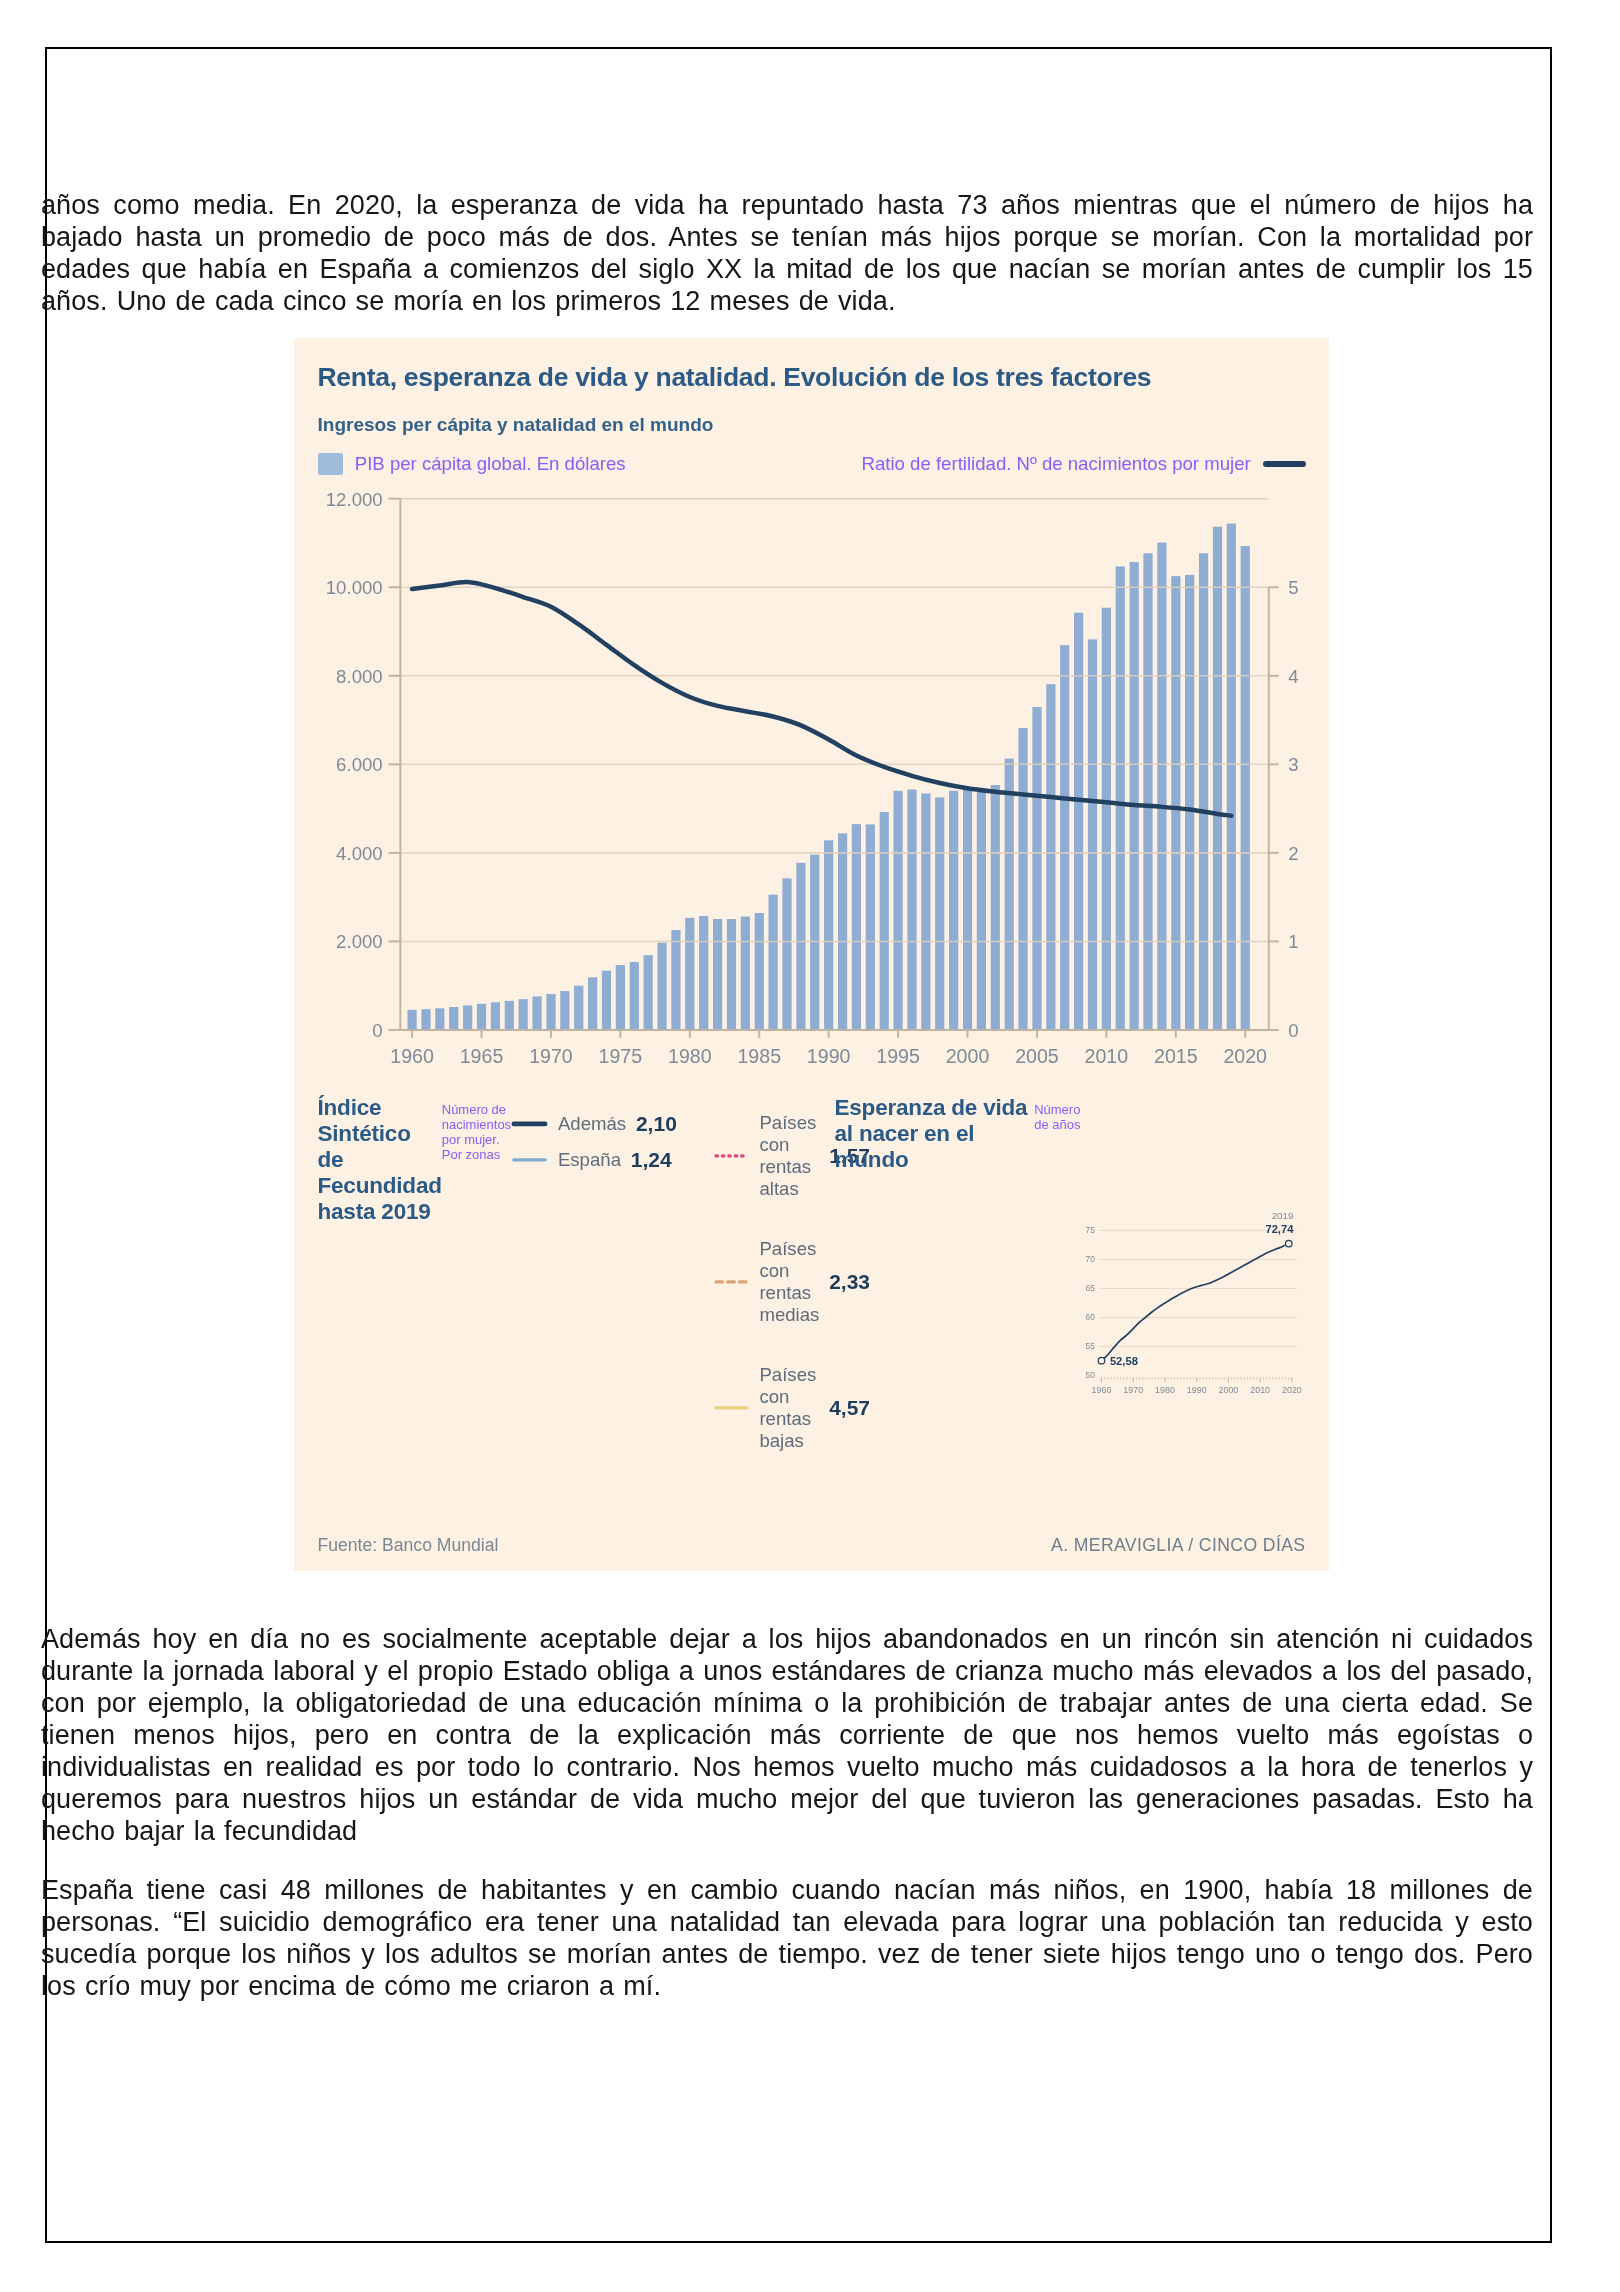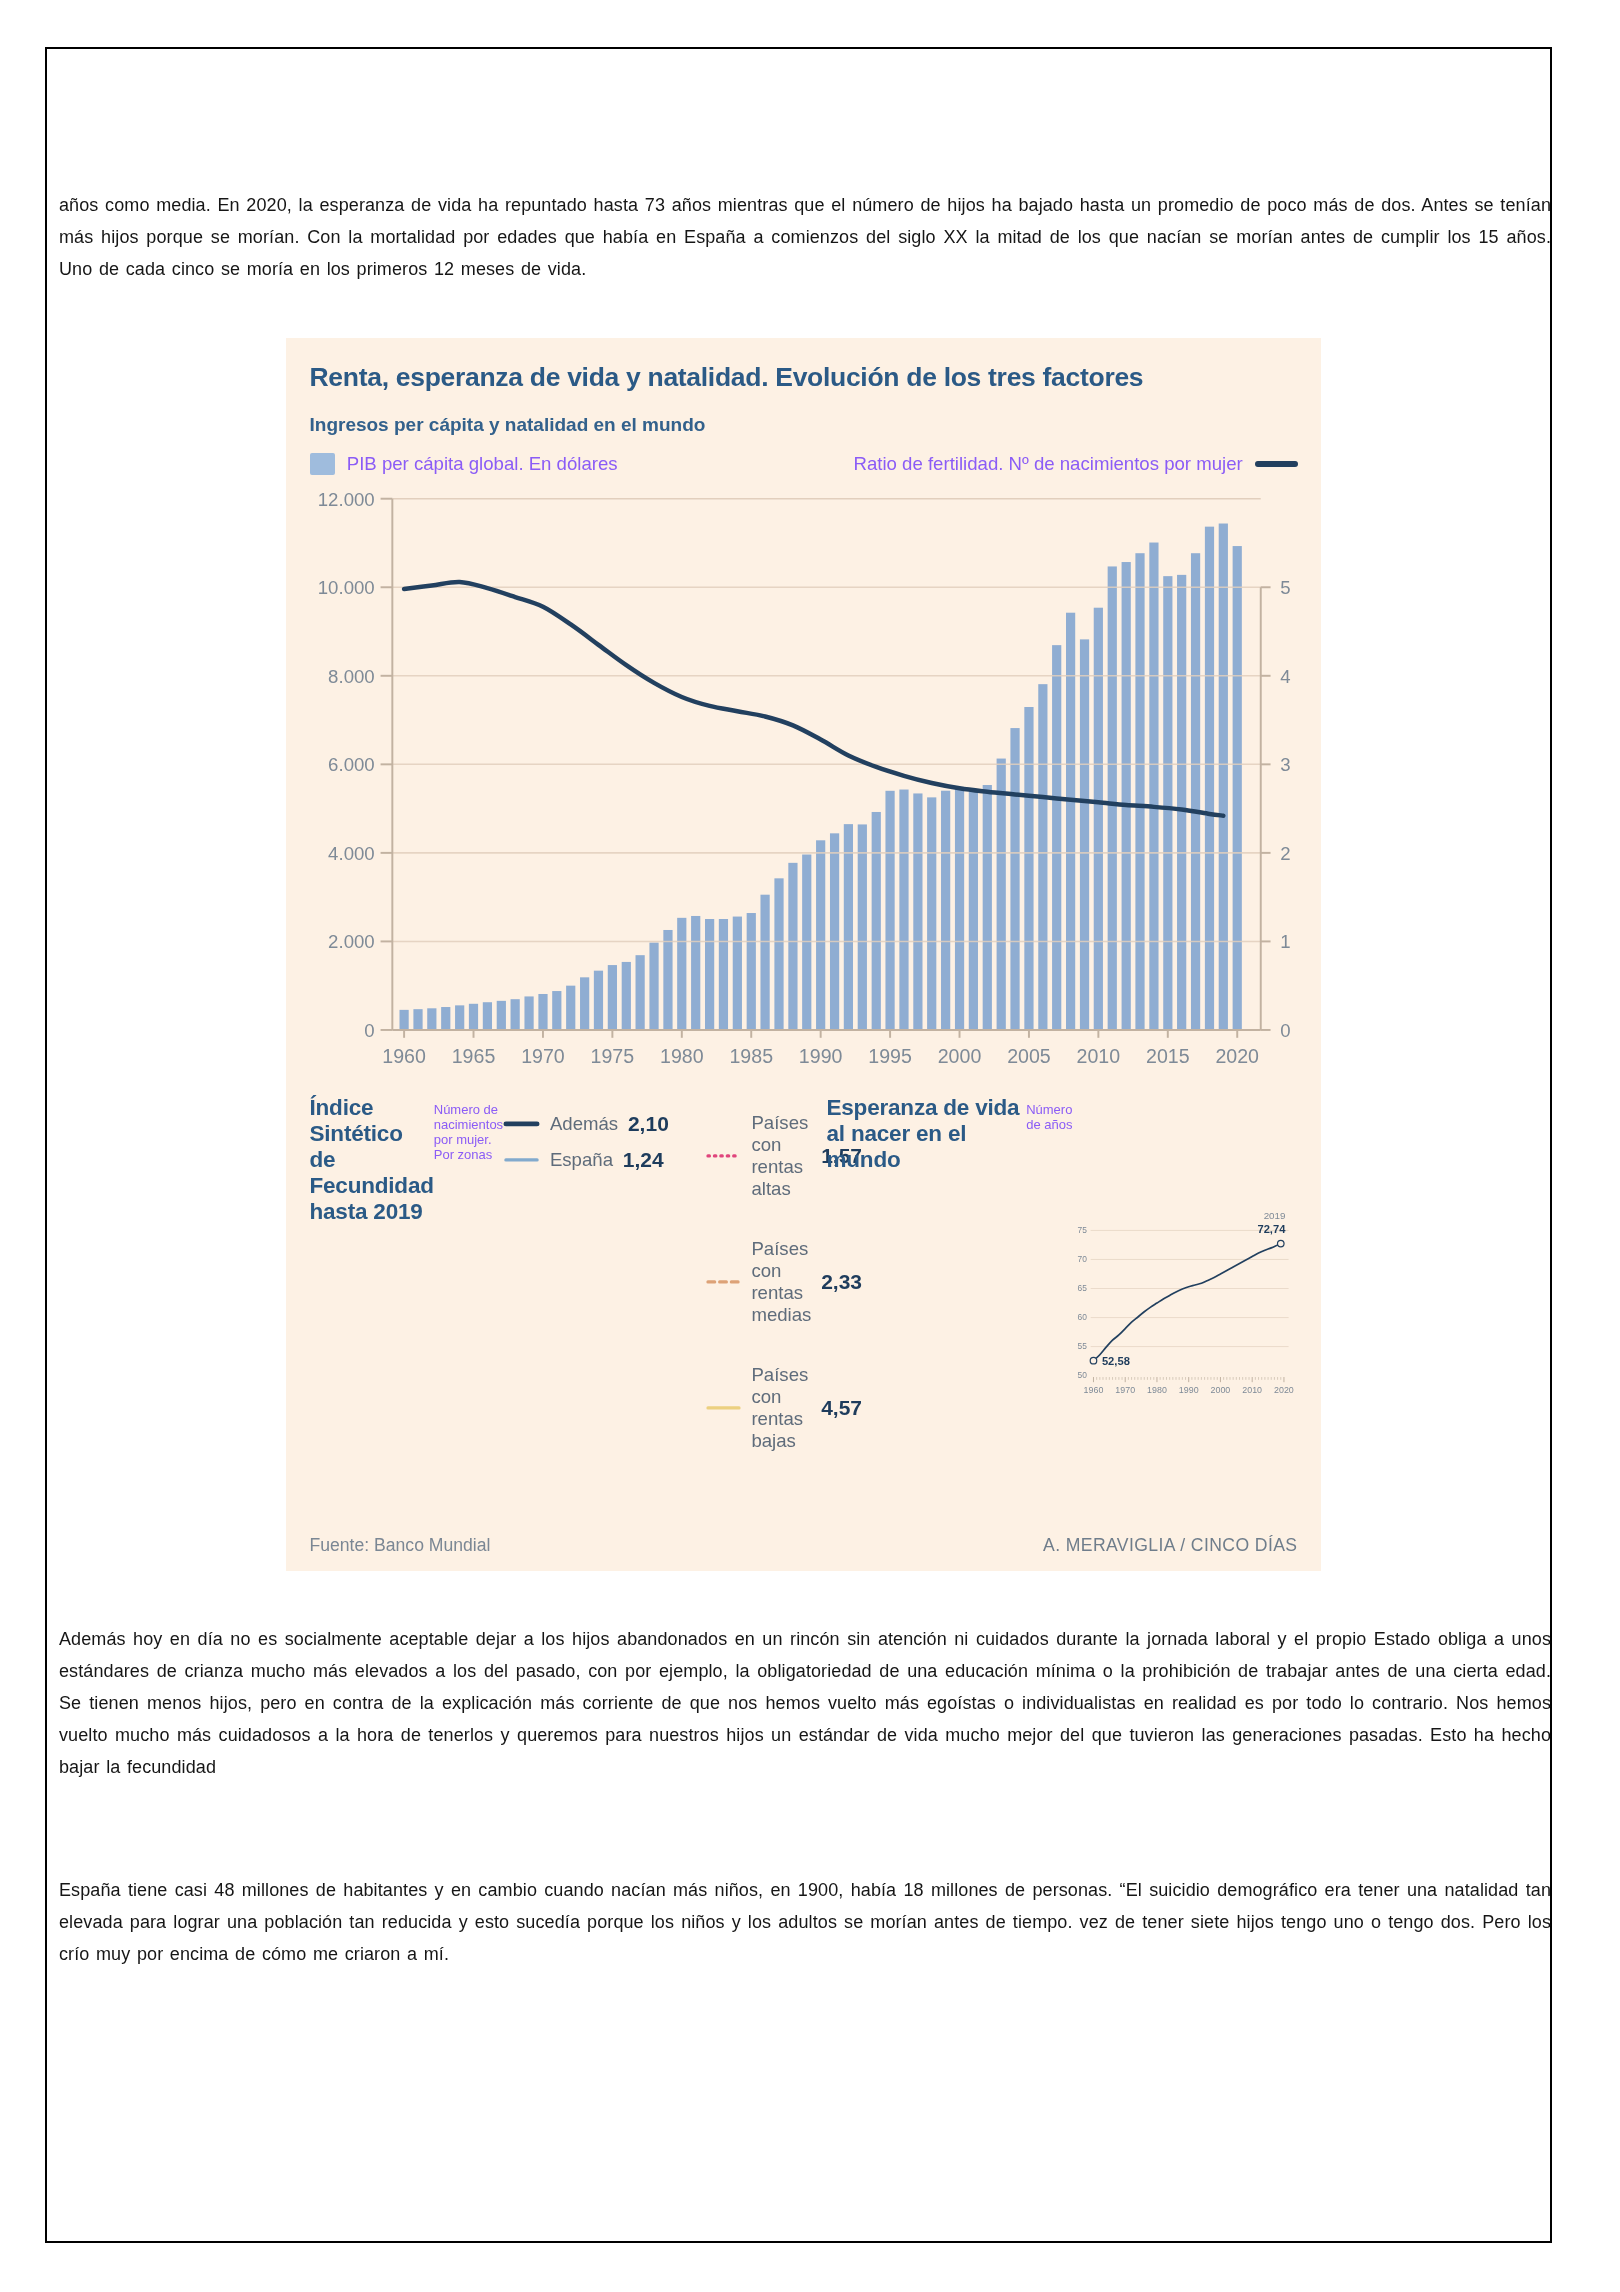--- a/index.html
+++ b/index.html
@@ -6,26 +6,26 @@
   body{
     width:1620px;height:2293px;background:#ffffff;position:relative;
     font-family:"Liberation Sans","DejaVu Sans",sans-serif;
     -webkit-font-smoothing:antialiased;
   }
   .page-border{
     position:absolute;left:45px;top:47px;width:1507px;height:2196px;
     border:2.9px solid #000;box-sizing:border-box;background:transparent;
   }
   .body-text{
-    position:absolute;left:59px;width:1492px;margin:0;
-    font-size:18px;line-height:32px;letter-spacing:0.1px;word-spacing:1.5px;
+    position:absolute;left:41px;width:1492px;margin:0;
+    font-size:27px;line-height:32px;letter-spacing:0.1px;word-spacing:1.5px;
     color:#161616;text-align:justify;
   }
   .info-block{
-    position:absolute;left:286px;top:338px;width:1035px;box-sizing:border-box;
+    position:absolute;left:294px;top:338px;width:1035px;box-sizing:border-box;
     padding:23.5px 23.5px 15.7px 23.5px;background:#fdf1e4;
   }
   .info-title{
     margin:0;font-size:26.5px;font-weight:bold;color:#2b5a86;letter-spacing:-0.3px;
   }
   .info-subtitle{
     margin:21px 0 0 0;font-size:19px;font-weight:bold;color:#33618c;
   }
   .legend-row{
     margin-top:17.6px;display:flex;justify-content:space-between;align-items:center;

